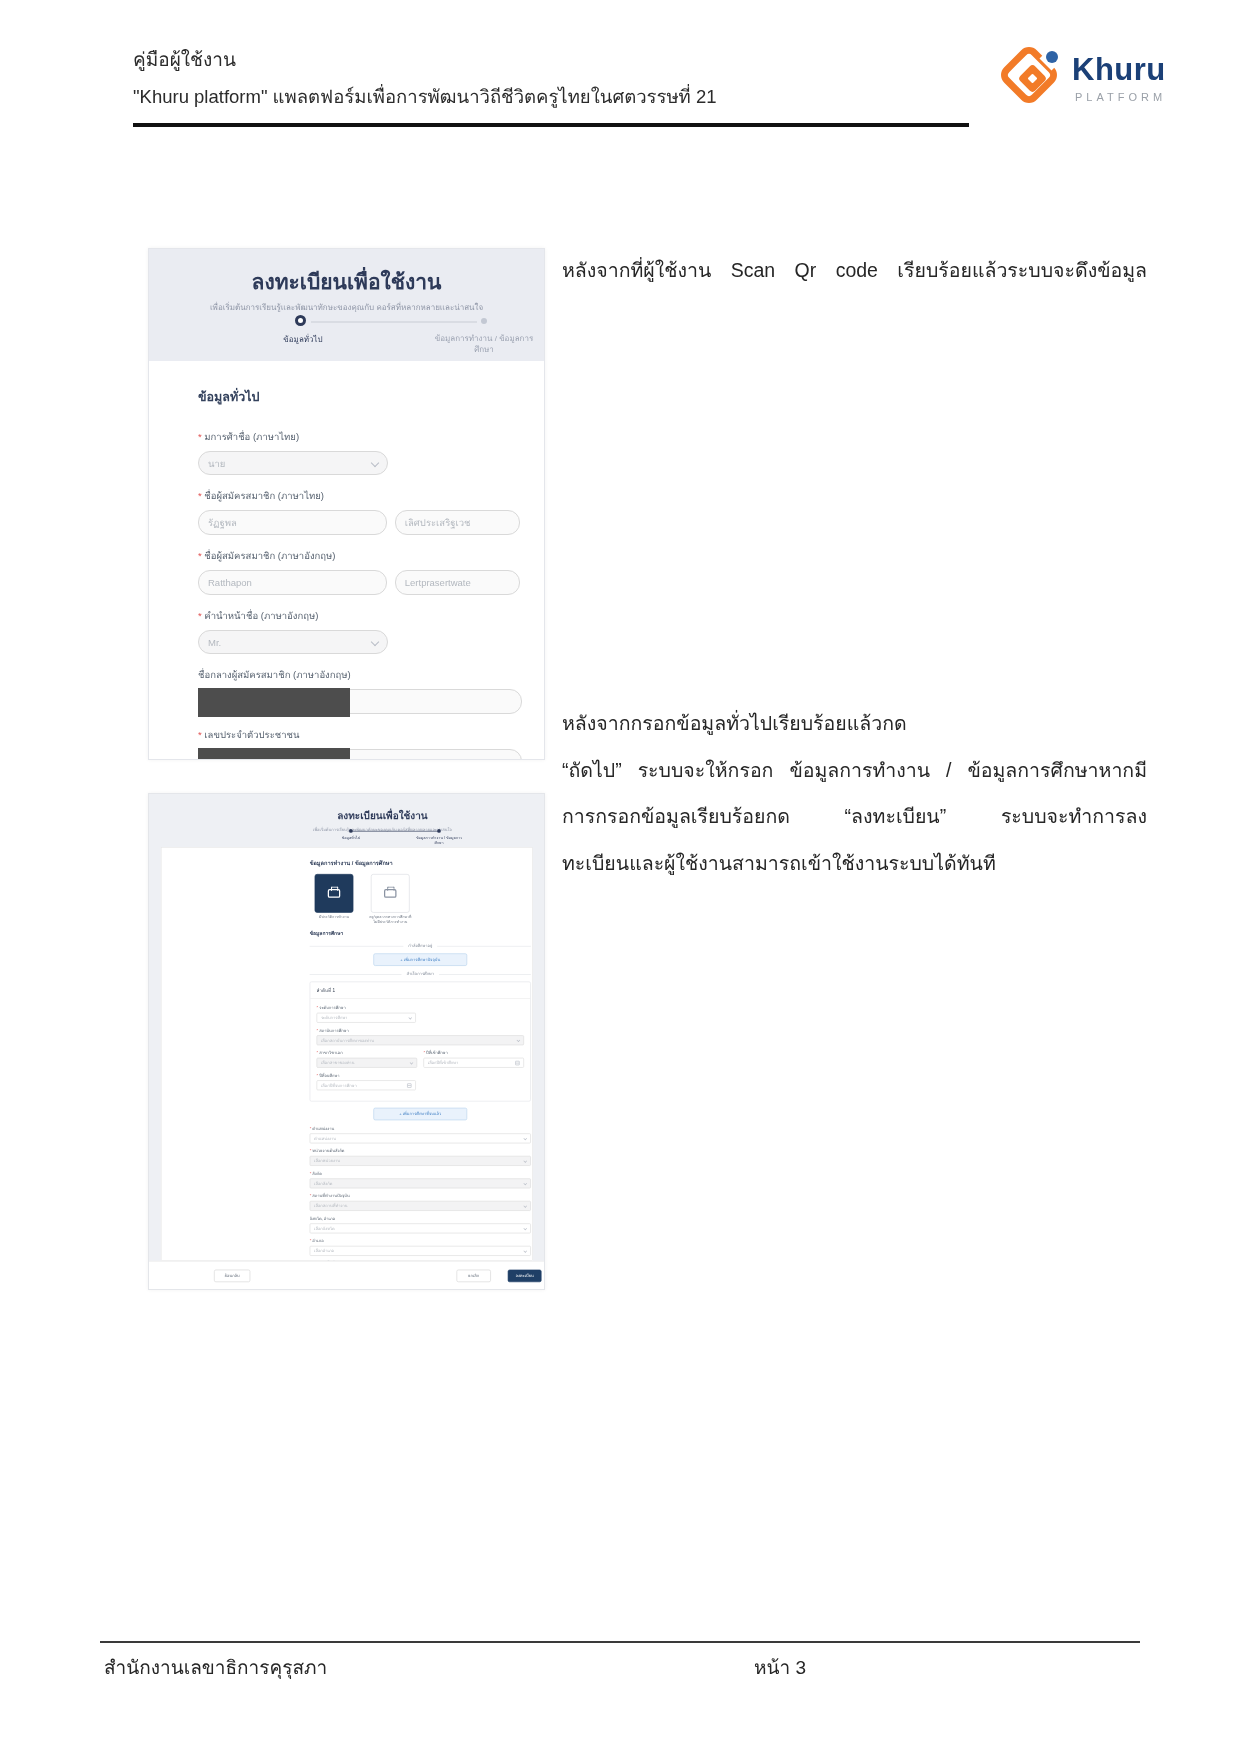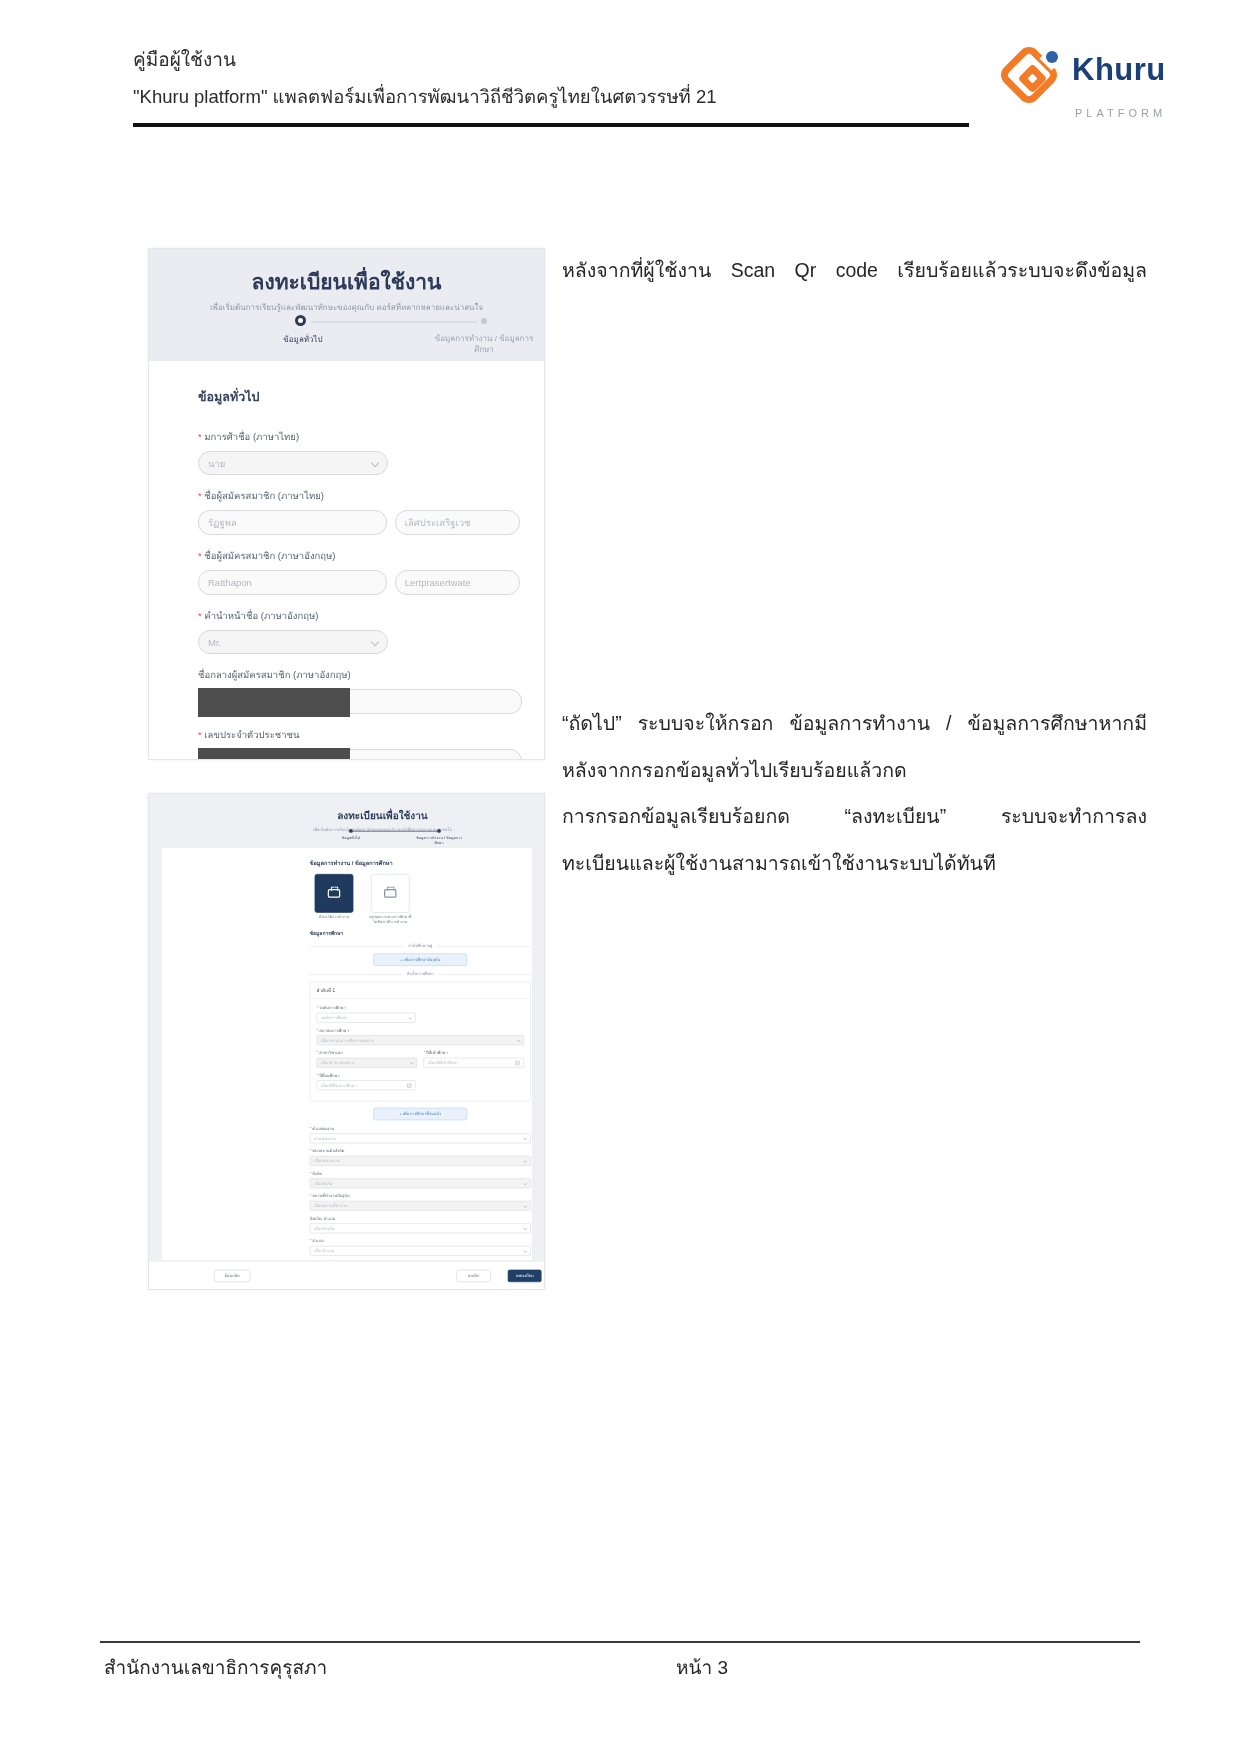--- a/index.html
+++ b/index.html
@@ -13,21 +13,21 @@
   .rule-top  { left:133px; top:123px; width:836px; height:4px; background:#111; }
 
   
   .logo { left:1000px; top:44px; width:200px; height:74px; }
   .lg-diamond { position:absolute; left:6px; top:8px; width:46px; height:46px; border:7px solid #f27b28; border-radius:11px; transform:rotate(45deg); }
   .lg-gap { position:absolute; left:43px; top:6px; width:17px; height:17px; background:#fff; transform:rotate(45deg); }
   .lg-core { position:absolute; left:22px; top:24px; width:21px; height:21px; background:#f27b28; border-radius:4px; transform:rotate(45deg); }
   .lg-hole { position:absolute; left:29px; top:31px; width:7px; height:7px; background:#fff; border-radius:1px; transform:rotate(45deg); }
   .lg-dot { position:absolute; left:46px; top:7px; width:12px; height:12px; background:#2e63a5; border-radius:50%; }
   .lg-name { position:absolute; left:72px; top:8px; font-size:31px; font-weight:bold; color:#1b4077; letter-spacing:0.5px; }
-  .lg-plat { position:absolute; left:75px; top:47px; font-size:11px; letter-spacing:4px; color:#9aa0a8;margin-top:16px; }
+  .lg-plat { position:absolute; left:75px; top:47px; font-size:11px; letter-spacing:4px; color:#9aa0a8; }
 
   
   .desc { width:585px; font-size:19.5px; color:#262626; }
   .desc .line { line-height:46.5px; }
   .desc .stretch { text-align:justify; text-align-last:justify; }
   .desc1 { left:562px; top:247px; }
   .desc2 { left:562px; top:700px; }
 
   
   .card1 { left:148px; top:248px; width:397px; height:512px; background:#fff; border:1px solid #e4e6eb; box-shadow:0 0 4px rgba(0,0,0,0.05); overflow:hidden; }
@@ -97,21 +97,21 @@
   .m-foot { position:absolute; left:0; bottom:0; width:635px; height:48px; background:#fff; border-top:1px solid #e8e8e8; }
   .m-btn { position:absolute; top:13px; height:20px; line-height:18px; text-align:center; font-size:6.5px; border-radius:3px; }
   .m-btn.ghost { border:1px solid #d6d6d6; background:#fff; color:#5a6472; }
   .m-btn.back { left:104px; width:58px; }
   .m-btn.cancel { left:492px; width:55px; }
   .m-btn.submit { left:574px; width:54px; background:#1f3f66; color:#fff; border:1px solid #1f3f66; }
 
   
   .rule-bottom { left:100px; top:1641px; width:1040px; height:2px; background:#3a3a3a; }
   .footer-org { left:104px; top:1652px; font-size:19px; color:#262626; }
-  .footer-page { left:676px; top:1652px; font-size:19px; color:#262626; }
+  .footer-page { left:754px; top:1652px; font-size:19px; color:#262626; }
 </style>
 </head>
 <body>
 
 <div class="abs doc-title">คู่มือผู้ใช้งาน</div>
 <div class="abs doc-sub">"Khuru platform" แพลตฟอร์มเพื่อการพัฒนาวิถีชีวิตครูไทยในศตวรรษที่ 21</div>
 <div class="abs rule-top"></div>
 
 <div class="abs logo">
   <div class="lg-diamond"></div>
@@ -353,21 +353,21 @@
 
     <div class="m-foot">
       <div class="m-btn ghost back">ย้อนกลับ</div>
       <div class="m-btn ghost cancel">ยกเลิก</div>
       <div class="m-btn submit">ลงทะเบียน</div>
     </div>
   </div>
 </div>
 
 <div class="abs desc desc2">
+  <div class="line">หลังจากกรอกข้อมูลทั่วไปเรียบร้อยแล้วกด</div>
   <div class="line stretch">“ถัดไป” ระบบจะให้กรอก ข้อมูลการทำงาน / ข้อมูลการศึกษาหากมี</div>
-  <div class="line">หลังจากกรอกข้อมูลทั่วไปเรียบร้อยแล้วกด</div>
   <div class="line stretch">การกรอกข้อมูลเรียบร้อยกด “ลงทะเบียน” ระบบจะทำการลง</div>
   <div class="line">ทะเบียนและผู้ใช้งานสามารถเข้าใช้งานระบบได้ทันที</div>
 </div>
 
 <div class="abs rule-bottom"></div>
 <div class="abs footer-org">สำนักงานเลขาธิการคุรุสภา</div>
 <div class="abs footer-page">หน้า 3</div>
 
 </body></html>

